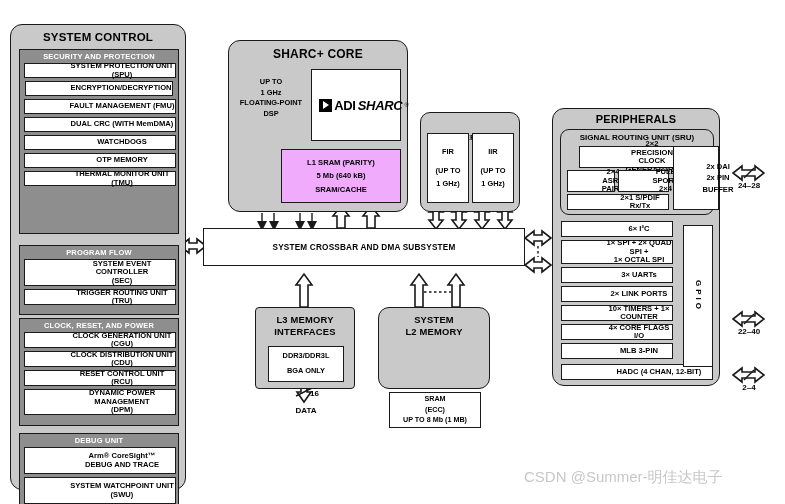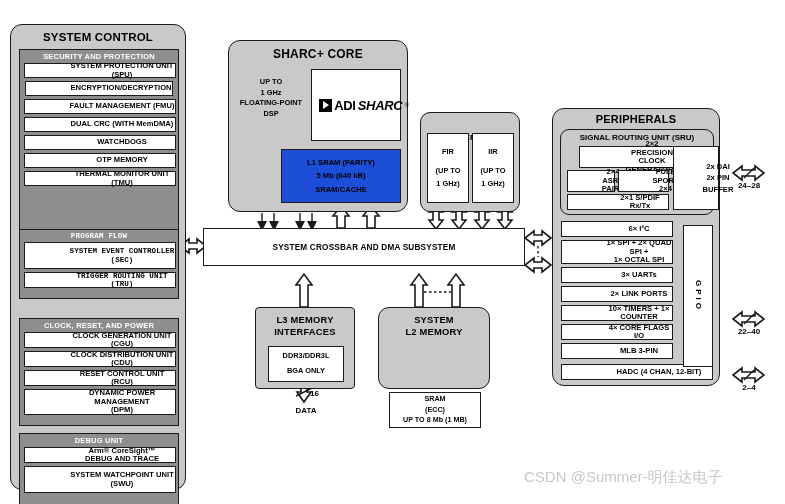--- a/index.html
+++ b/index.html
@@ -58,21 +58,21 @@
   }
   .adi-mark:after{
     content:"";border-left:6px solid #fff;border-top:4px solid transparent;
     border-bottom:4px solid transparent;margin-left:1px;
   }
   .adi-txt{font-size:13px;font-weight:bold;letter-spacing:-.3px;}
   .adi-sharc{font-size:13px;font-weight:bold;font-style:italic;letter-spacing:-.3px;}
   .adi-sup{font-size:6px;vertical-align:super;}
   #l1sram{
     position:absolute;left:52px;top:108px;width:120px;height:54px;
-    background:#1d4ed8;border:1.6px solid #1a1a1a;box-sizing:border-box;
+    background:#f0abfc;border:1.6px solid #1a1a1a;box-sizing:border-box;
     display:flex;flex-direction:column;align-items:center;justify-content:center;
     font-size:7.6px;font-weight:bold;line-height:1.75;text-align:center;
   }
 
   
   #accel{left:420px;top:112px;width:100px;height:100px;border-radius:10px;}
   #accel .panel-title{font-size:8px;padding-top:20px;}
   .acc-cell{
     position:absolute;top:20px;width:42px;height:70px;background:#fff;
     border:1.6px solid #1a1a1a;box-sizing:border-box;display:flex;
@@ -217,21 +217,21 @@
         <div class="cell" style="width:152px;height:15px;">SYSTEM PROTECTION UNIT (SPU)</div>
         <div class="cell" style="width:148px;height:15px;">ENCRYPTION/DECRYPTION</div>
         <div class="cell" style="width:152px;height:15px;">FAULT MANAGEMENT (FMU)</div>
         <div class="cell" style="width:152px;height:15px;">DUAL CRC (WITH MemDMA)</div>
         <div class="cell" style="width:152px;height:15px;">WATCHDOGS</div>
         <div class="cell" style="width:152px;height:15px;">OTP MEMORY</div>
         <div class="cell" style="width:152px;height:15px;">THERMAL MONITOR UNIT (TMU)</div>
       </div>
     </div>
 
-    <div class="grp" style="left:8px;top:204px;width:160px;height:70px;font-family:Liberation Mono, monospace;">
+    <div class="grp" style="left:8px;top:220px;width:160px;height:70px;">
       <div class="grp-title">PROGRAM FLOW</div>
       <div style="padding:2px 4px 0 4px;">
         <div class="cell" style="width:152px;height:27px;white-space:pre-line;">SYSTEM EVENT CONTROLLER
 (SEC)</div>
         <div class="cell" style="width:152px;height:16px;">TRIGGER ROUTING UNIT (TRU)</div>
       </div>
     </div>
 
     <div class="grp" style="left:8px;top:293px;width:160px;height:108px;">
       <div class="grp-title">CLOCK, RESET, AND POWER</div>
@@ -240,21 +240,21 @@
         <div class="cell" style="width:152px;height:16px;">CLOCK DISTRIBUTION UNIT (CDU)</div>
         <div class="cell" style="width:152px;height:16px;">RESET CONTROL UNIT (RCU)</div>
         <div class="cell" style="width:152px;height:26px;white-space:pre-line;">DYNAMIC POWER MANAGEMENT
 (DPM)</div>
       </div>
     </div>
 
     <div class="grp" style="left:8px;top:408px;width:160px;height:74px;">
       <div class="grp-title">DEBUG UNIT</div>
       <div style="padding:2px 4px 0 4px;">
-        <div class="cell" style="width:152px;height:16px;white-space:pre-line;">Arm® CoreSight™
+        <div class="cell" style="width:152px;height:27px;white-space:pre-line;">Arm® CoreSight™
 DEBUG AND TRACE</div>
         <div class="cell" style="width:152px;height:27px;white-space:pre-line;">SYSTEM WATCHPOINT UNIT
 (SWU)</div>
       </div>
     </div>
   </div>
 
   <div class="panel" id="sharc">
     <div class="panel-title">SHARC+ CORE</div>
     <div id="sharc-left" style="white-space:pre-line;">UP TO

